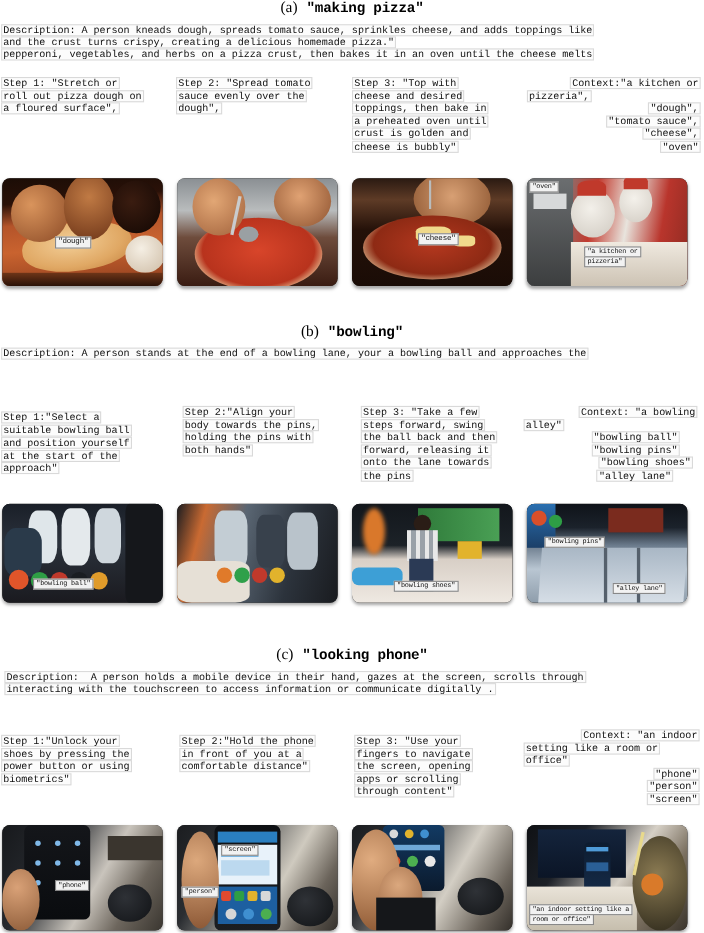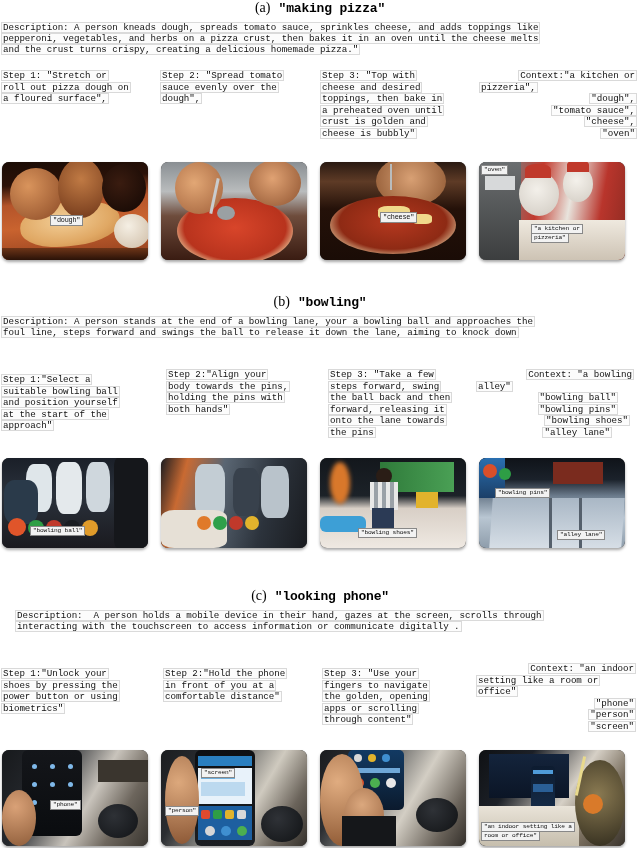--- a/index.html
+++ b/index.html
@@ -88,22 +88,22 @@
 </style>
 </head>
 <body>
 
 <div class="page">
 
   <div class="section" style="top:0px;">
     <div class="sec-title"><span class="lbl">(a)</span> <span class="ttl">"making pizza"</span></div>
     <div class="desc" style="position:absolute; top:18px; left:1px;">
       <span class="tline">Description: A person kneads dough, spreads tomato sauce, sprinkles cheese, and adds toppings like</span>
+      <span class="tline">and the crust turns crispy, creating a delicious homemade pizza."</span>
       <span class="tline">pepperoni, vegetables, and herbs on a pizza crust, then bakes it in an oven until the cheese melts</span>
-      <span class="tline">and the crust turns crispy, creating a delicious homemade pizza."</span>
     </div>
 
     <div class="steps" style="top:70px; height:82px;">
       <div class="step-col" style="left:1px; width:155px;">
         <span class="tline">Step 1: "Stretch or</span>
         <span class="tline">roll out pizza dough on</span>
         <span class="tline">a floured surface",</span>
       </div>
       <div class="step-col" style="left:160px; width:155px;">
         <span class="tline">Step 2: "Spread tomato</span>
@@ -173,21 +173,20 @@
         <div class="cap small" style="left:52px; top:62px;">"a kitchen or</div>
         <div class="cap small" style="left:52px; top:71px;">pizzeria"</div>
       </div>
     </div>
   </div>
 
   <div class="section" style="top:294px;">
     <div class="sec-title"><span class="lbl">(b)</span> <span class="ttl">"bowling"</span></div>
     <div class="desc" style="position:absolute; top:18px; left:1px;">
       <span class="tline">Description: A person stands at the end of a bowling lane, your a bowling ball and approaches the</span>
-      <span class="tline">foul line, steps forward and swings the ball to release it down the lane, aiming to knock down</span>
     </div>
 
     <div class="steps" style="top:80px; height:76px;">
       <div class="step-col" style="left:1px; width:155px;">
         <span class="tline">Step 1:"Select a</span>
         <span class="tline">suitable bowling ball</span>
         <span class="tline">and position yourself</span>
         <span class="tline">at the start of the</span>
         <span class="tline">approach"</span>
       </div>
@@ -266,41 +265,41 @@
         <div class="bar" style="left:70px;top:40px;width:3px;height:50px;background:#55606c;"></div>
         <div class="bar" style="left:100px;top:40px;width:3px;height:50px;background:#55606c;"></div>
         <div class="cap small" style="left:16px; top:30px;">"bowling pins"</div>
         <div class="cap small" style="left:78px; top:72px;">"alley lane"</div>
       </div>
     </div>
   </div>
 
   <div class="section" style="top:588px;">
     <div class="sec-title"><span class="lbl">(c)</span> <span class="ttl">"looking phone"</span></div>
-    <div class="desc" style="position:absolute; top:18px; left:15px;">
+    <div class="desc" style="position:absolute; top:18px; left:4px;">
       <span class="tline">Description:  A person holds a mobile device in their hand, gazes at the screen, scrolls through</span>
       <span class="tline">interacting with the touchscreen to access information or communicate digitally .</span>
     </div>
 
     <div class="steps" style="top:80px; height:76px;">
       <div class="step-col" style="left:1px; width:155px;">
         <span class="tline">Step 1:"Unlock your</span>
         <span class="tline">shoes by pressing the</span>
         <span class="tline">power button or using</span>
         <span class="tline">biometrics"</span>
       </div>
       <div class="step-col" style="left:163px; width:155px;">
         <span class="tline">Step 2:"Hold the phone</span>
         <span class="tline">in front of you at a</span>
         <span class="tline">comfortable distance"</span>
       </div>
       <div class="step-col" style="left:322px; width:155px;">
         <span class="tline">Step 3: "Use your</span>
         <span class="tline">fingers to navigate</span>
-        <span class="tline">the golden, opening</span>
+        <span class="tline">the screen, opening</span>
         <span class="tline">apps or scrolling</span>
         <span class="tline">through content"</span>
       </div>
       <div class="step-col ctx-col" style="left:476px; width:160px; top:-5px;">
         <span class="tline">Context: "an indoor</span>
         <span class="tline" style="margin-right:auto;margin-left:0;">setting like a room or</span>
         <span class="tline" style="margin-right:auto;margin-left:0;">office"</span>
         <span class="tline">"phone"</span>
         <span class="tline">"person"</span>
         <span class="tline">"screen"</span>

